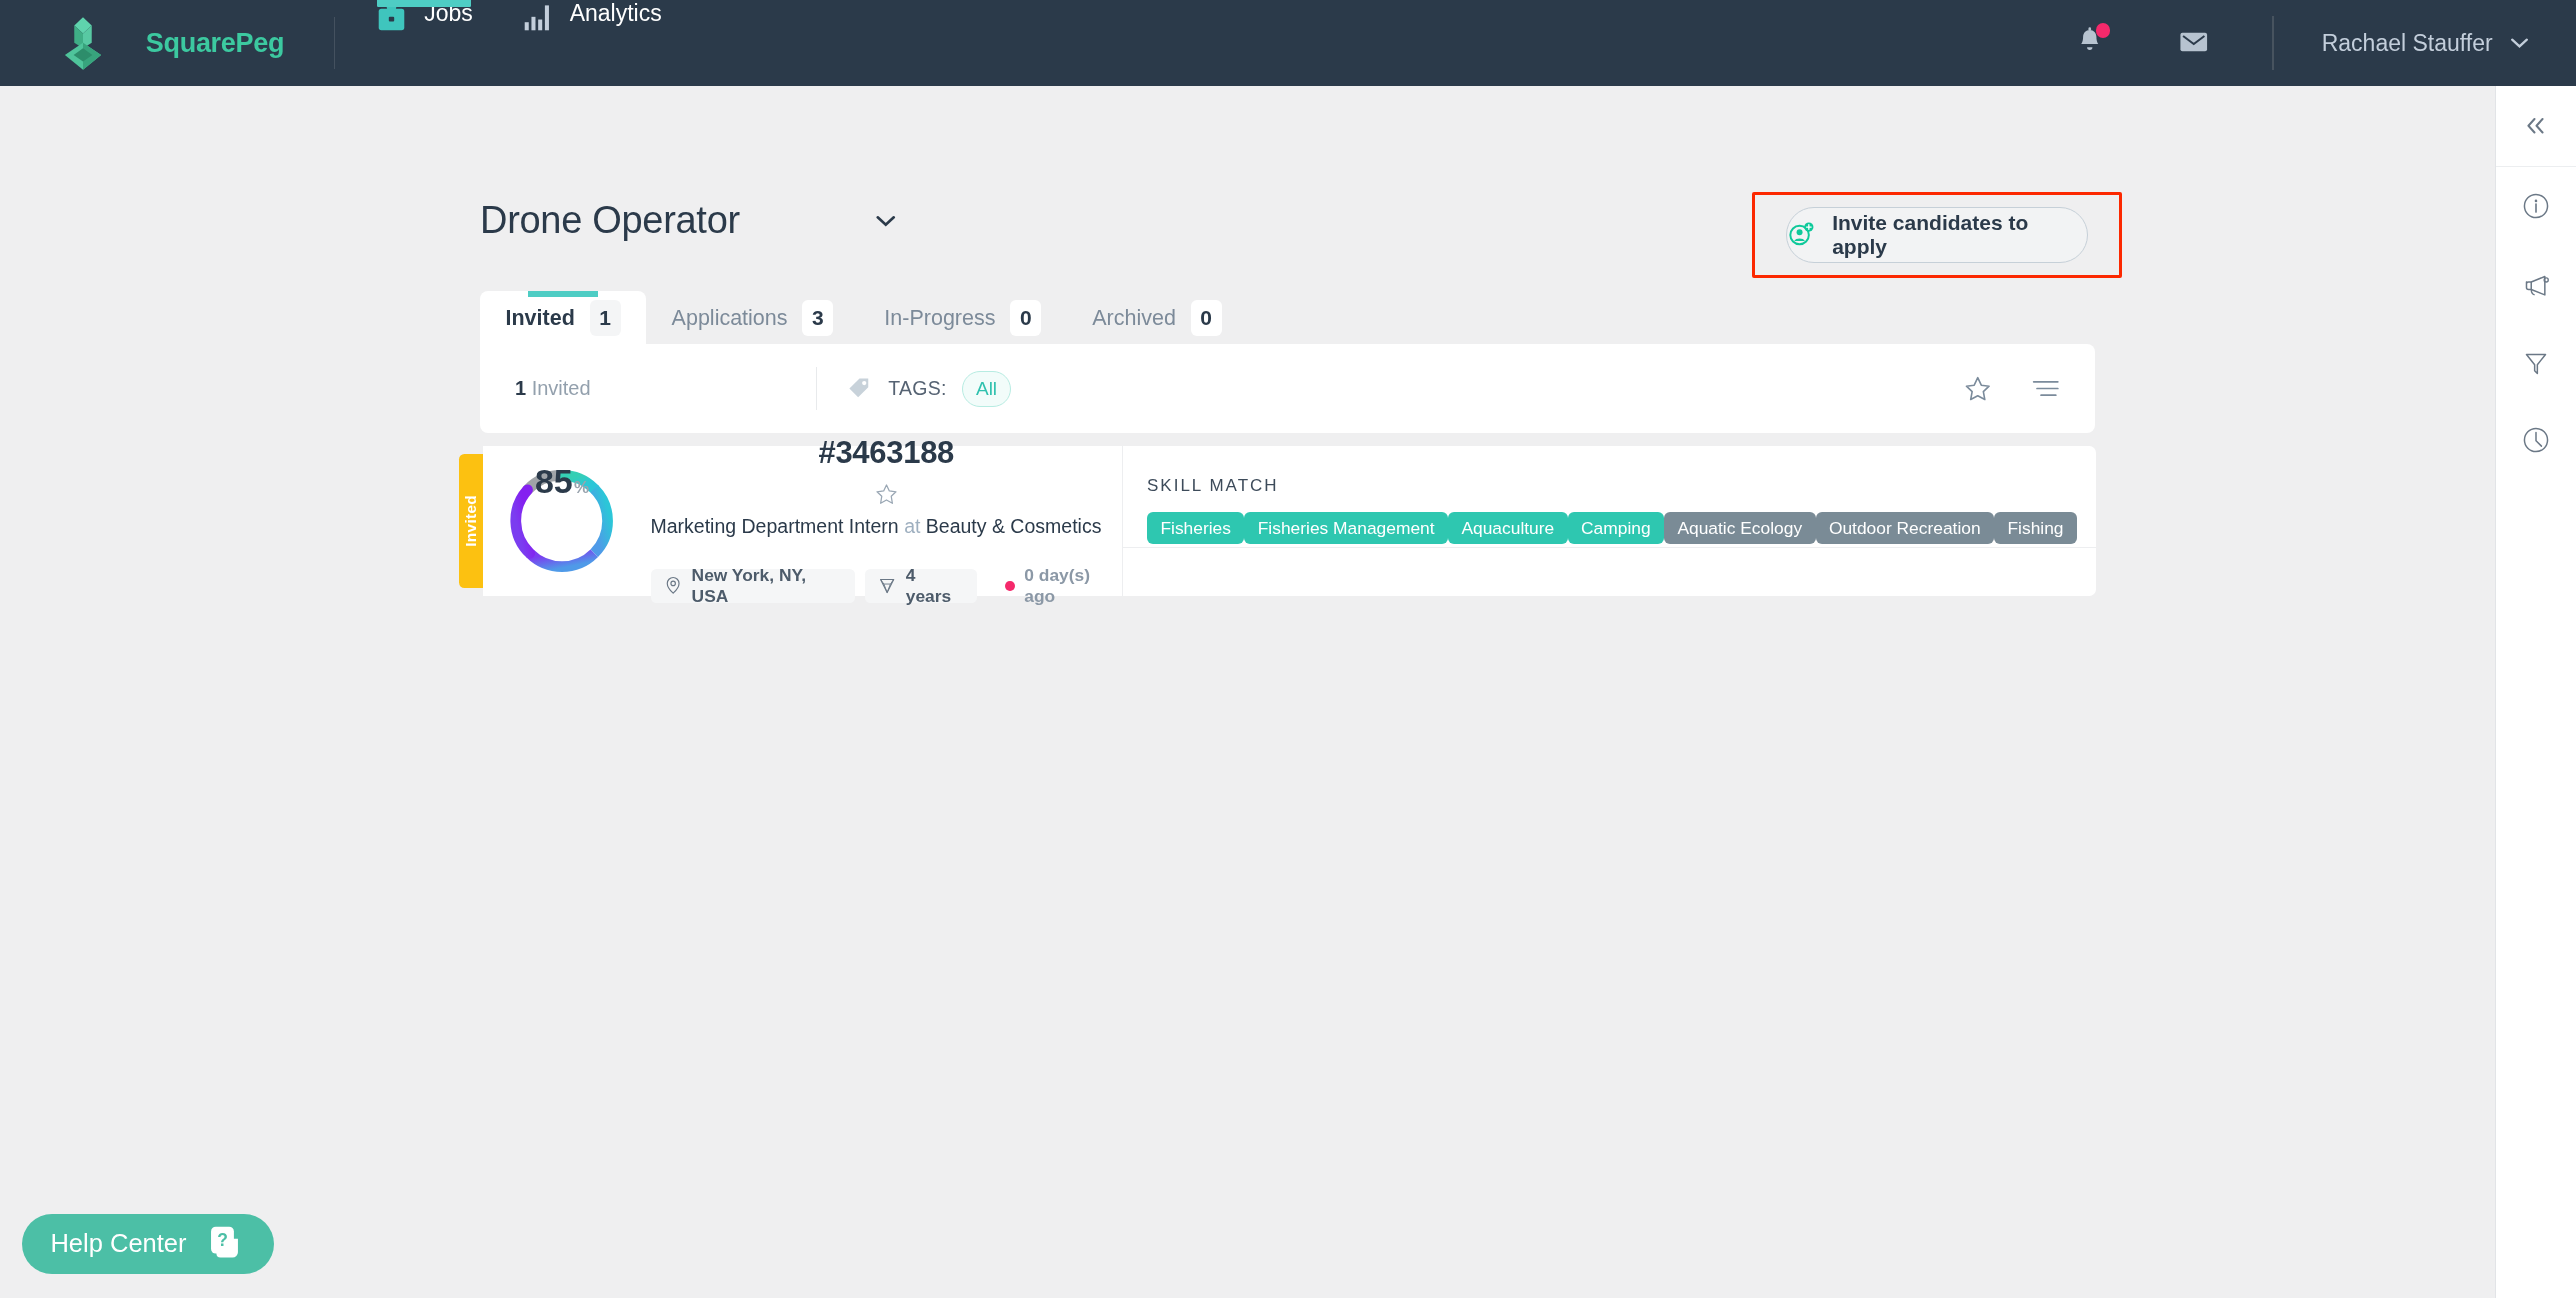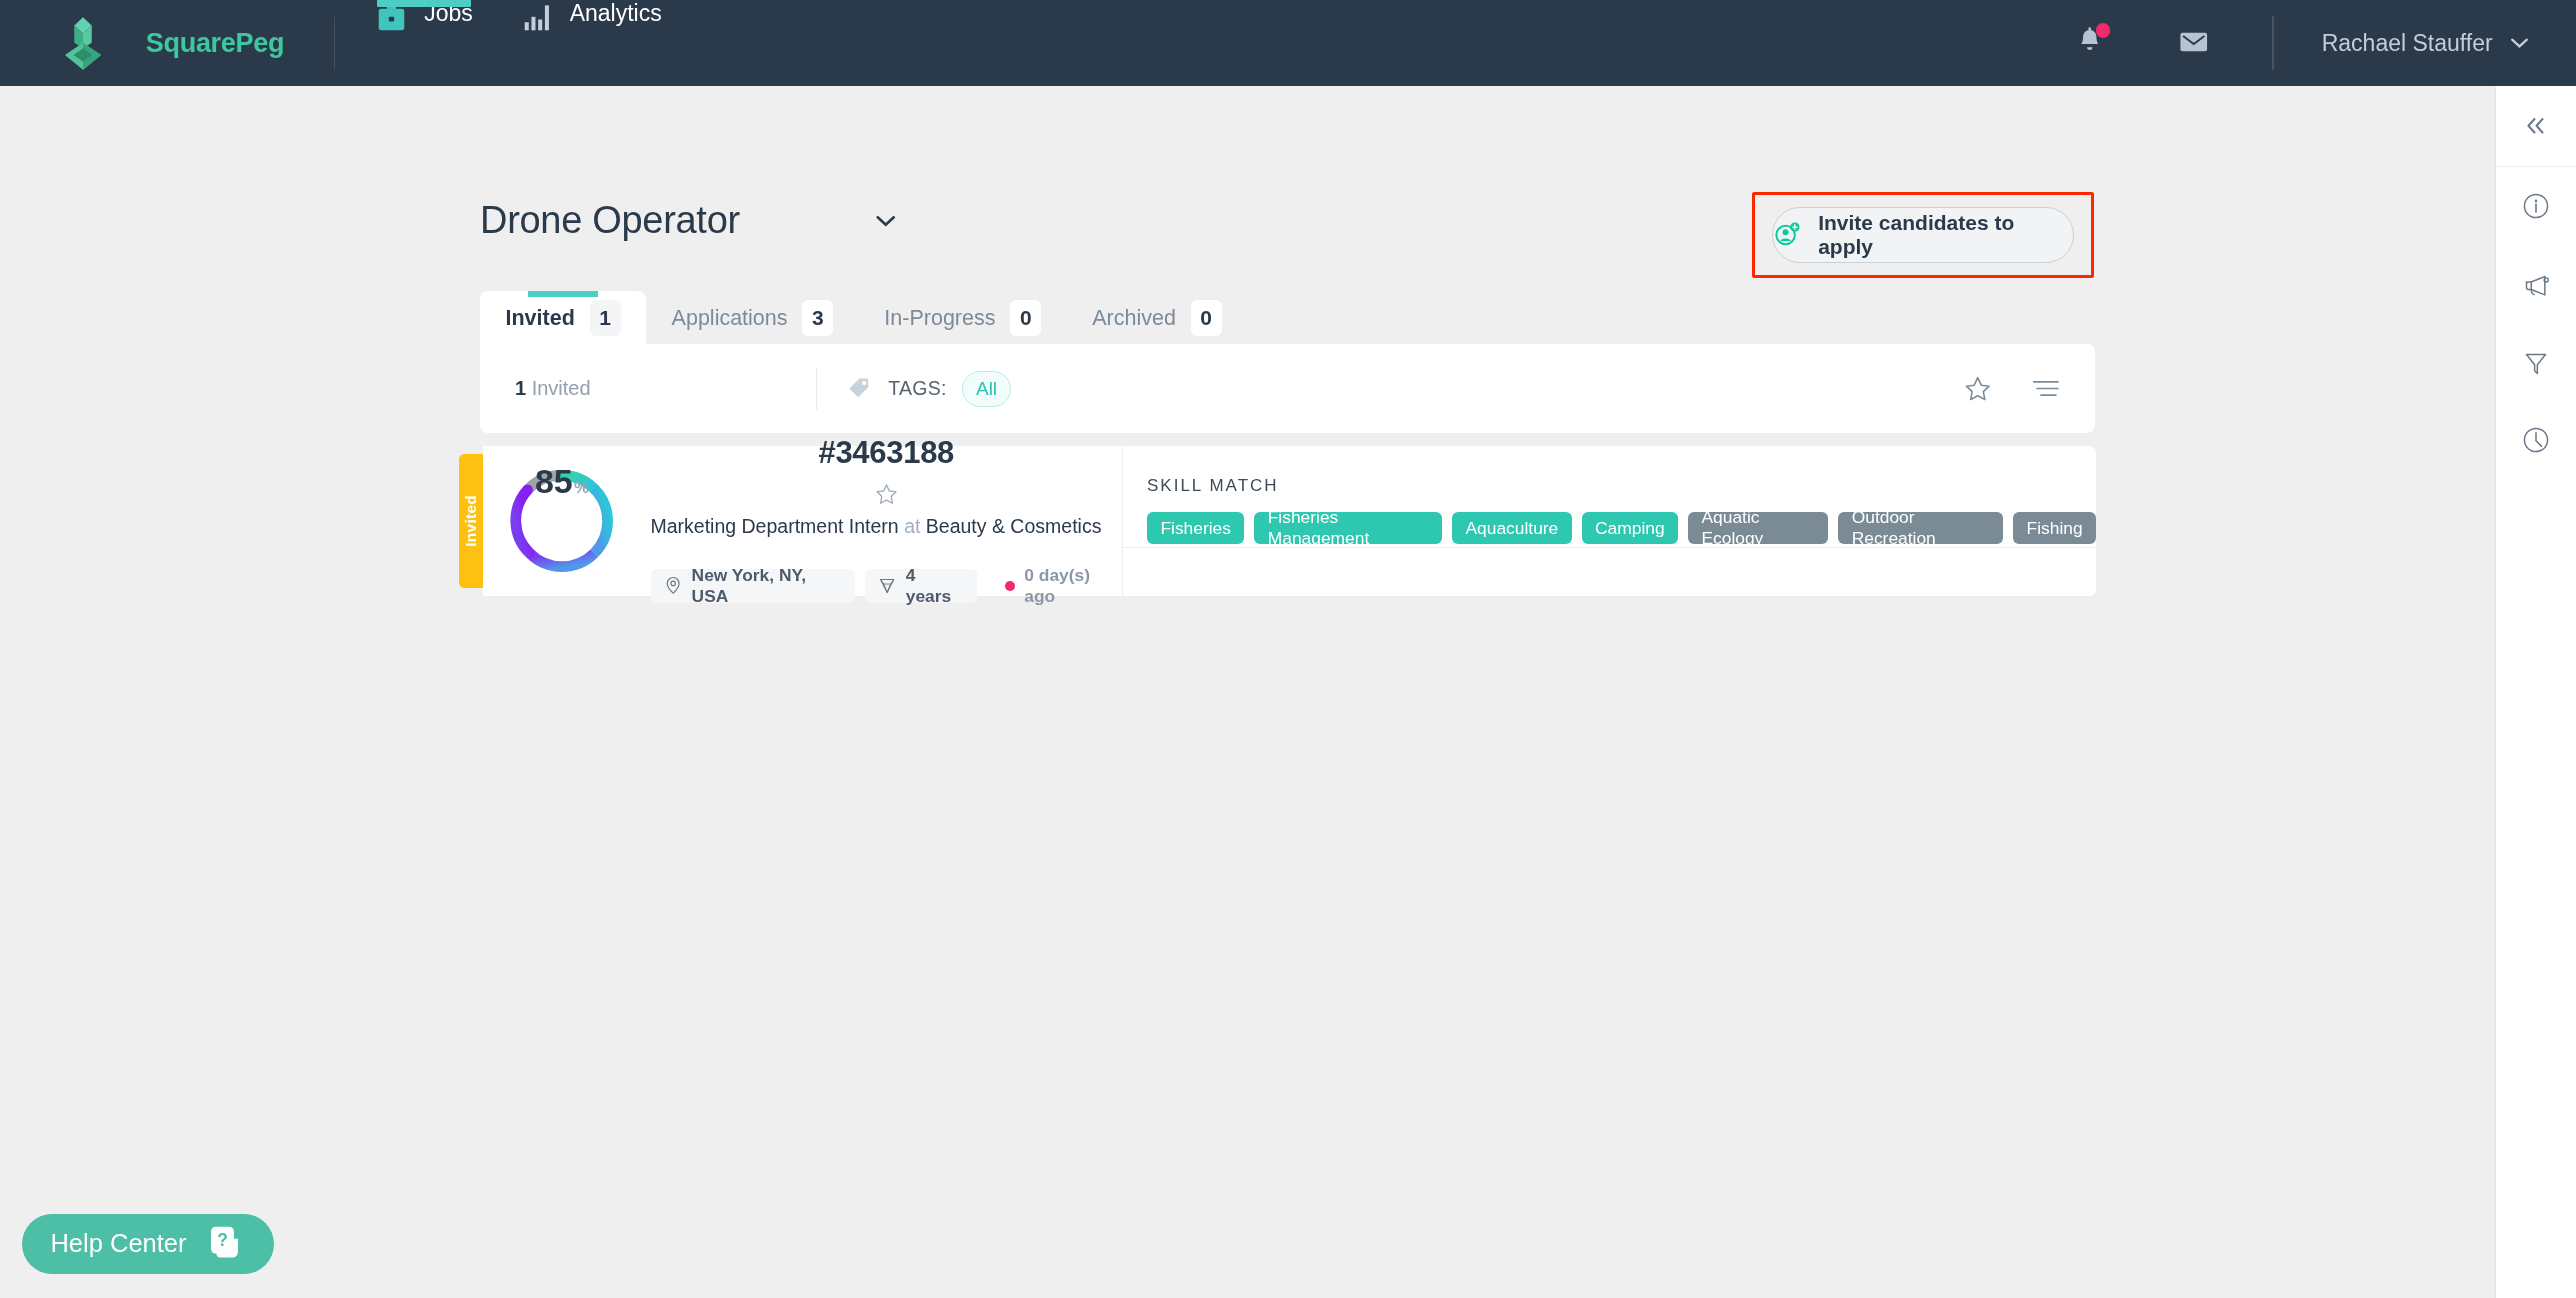--- a/index.html
+++ b/index.html
@@ -81,21 +81,21 @@
     position: absolute; left: 480px; top: 113px;
     display: flex; align-items: center; width: 416px; cursor: pointer;
   }
   .job-title {
     font-size: 38px; color: #2b3a4a; font-weight: 400; letter-spacing: -0.3px;
   }
   .title-chev { margin-left: auto; }
 
   .invite-wrap {
     position: absolute; left: 1752px; top: 106px;
-    width: 342px; height: 86px;
+    width: 370px; height: 86px;
     border: 3.4px solid #fc2800; border-radius: 2px;
     display: flex; align-items: center; justify-content: center;
   }
   .invite-btn {
     width: 302px; height: 56px;
     border: 1.3px solid #c6d0d8; border-radius: 28px;
     background: #f2f3f4;
     display: flex; align-items: center; justify-content: center; gap: 17.4px;
     cursor: pointer;
   }
@@ -196,21 +196,21 @@
   }
   .recent-dot { width: 10px; height: 10px; border-radius: 50%; background: #f5296b; }
 
   .card-right { flex: 1; border-left: 0.7px solid #edeef0; position: relative; }
   .skill-head {
     position: absolute; left: 24px; top: 29.5px;
     font-size: 17px; color: #3d4b5a; letter-spacing: 2px;
   }
   .skill-tags {
     position: absolute; left: 24px; top: 66px;
-    display: flex; align-items: center; gap: 10px;
+    display: flex; align-items: center; gap: 0;
   }
   .skill-tag {
     height: 32px; padding: 0 13.4px; border-radius: 6px;
     display: flex; align-items: center; justify-content: center;
     font-size: 17.4px; color: #ffffff; cursor: pointer;
   }
   .skill-tag.match { background: #2ec7b0; }
   .skill-tag.nomatch { background: #7a8b96; }
   .card-right-div {
     position: absolute; left: 0; right: 0; top: 101px; height: 0.7px; background: #edeef0;

